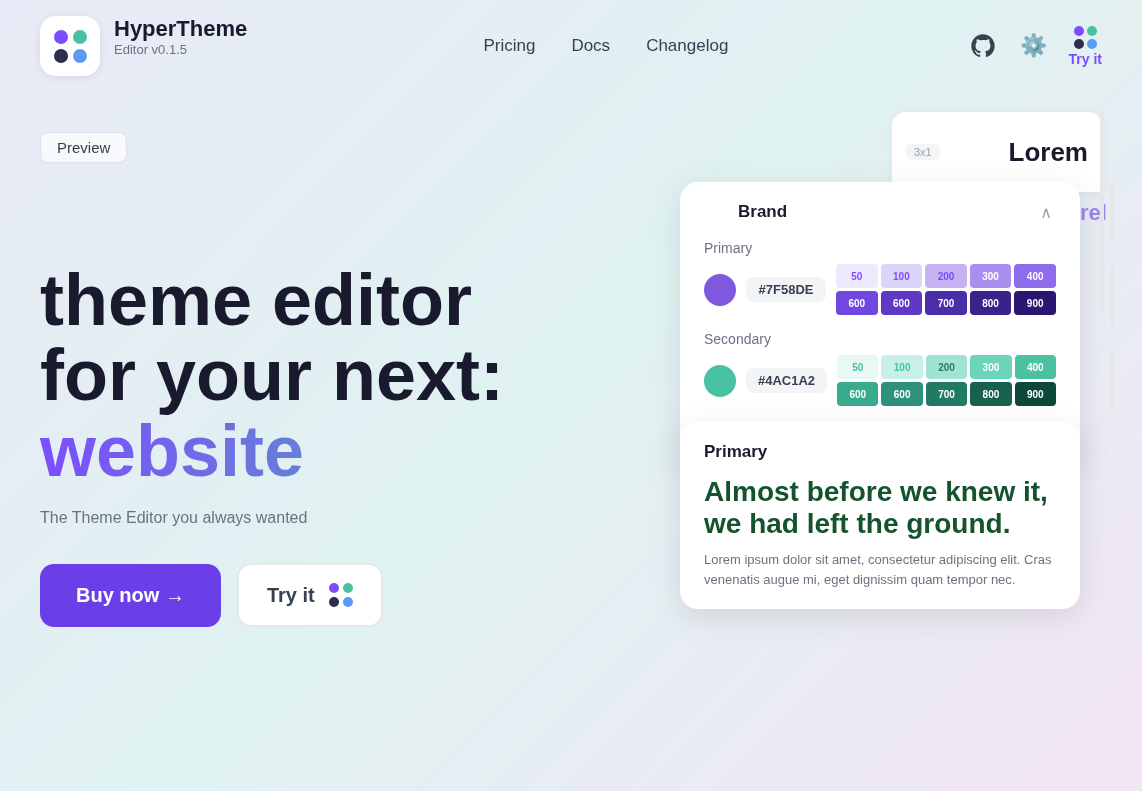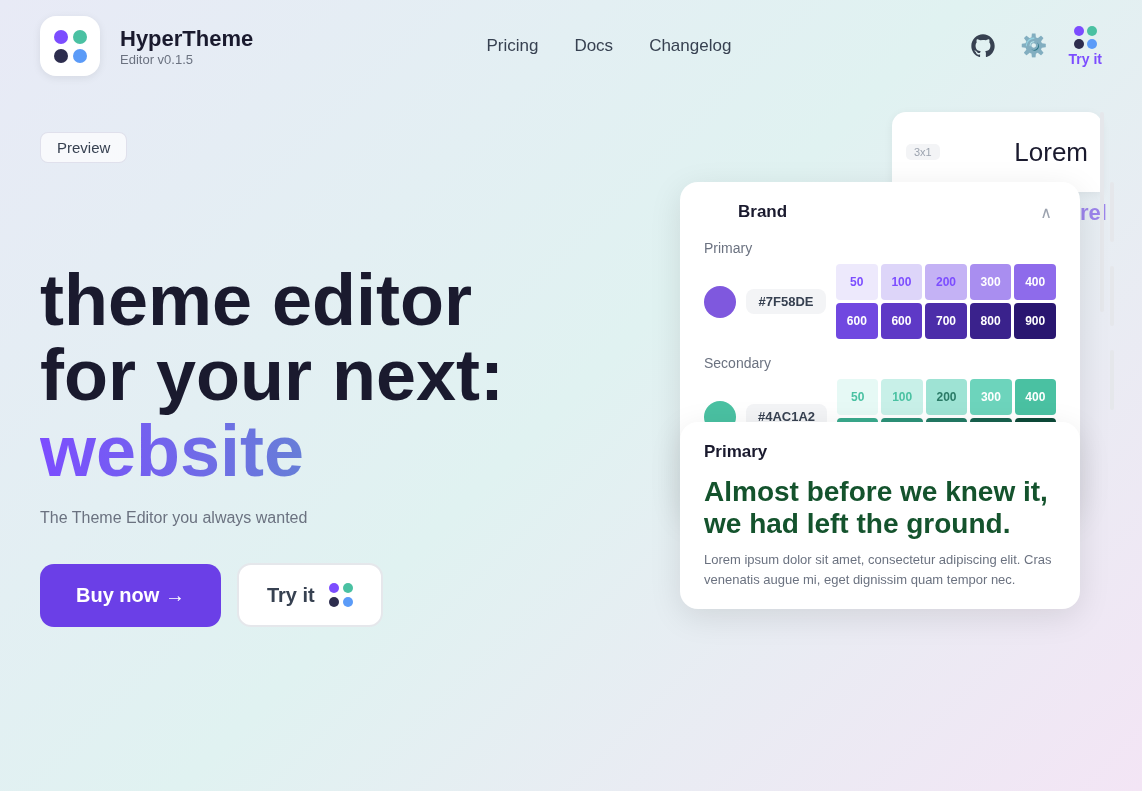--- a/index.html
+++ b/index.html
@@ -16,22 +16,22 @@
     .navbar {
       display: flex;
       align-items: center;
       justify-content: space-between;
       padding: 16px 40px;
       position: relative;
       z-index: 10;
     }
     .nav-left {
       display: flex;
-      align-items: center;
-      gap: 20px;
+      align-items: flex-start;
+      gap: 14px;
     }
     .logo-box {
       width: 60px;
       height: 60px;
       background: white;
       border-radius: 16px;
       display: flex;
       align-items: center;
       justify-content: center;
       box-shadow: 0 2px 8px rgba(0,0,0,0.08);
@@ -269,26 +269,26 @@
       background: #f3f4f6;
       border-radius: 8px;
       padding: 5px 12px;
       font-size: 13px;
       font-weight: 600;
       color: #374151;
       min-width: 80px;
       text-align: center;
     }
     .shade-cell {
-      height: 36px;
+      height: 24px;
       border-radius: 4px;
       display: flex;
       align-items: center;
       justify-content: center;
-      font-size: 12px;
+      font-size: 10px;
       font-weight: 600;
     }
 
     .add-color-btn {
       display: flex;
       align-items: center;
       gap: 6px;
       background: none;
       border: none;
       font-size: 14px;
@@ -408,21 +408,21 @@
           <div class="btn-try-dot" style="background:#5B9BF8;"></div>
         </div>
       </button>
     </div>
   </div>
 
   <div class="hero-right">
 
     <div style="position:absolute;top:0;right:0;width:210px;height:80px;background:white;border-radius:14px 14px 0 0;box-shadow:0 2px 10px rgba(0,0,0,0.06);display:flex;align-items:center;padding:0 14px;overflow:hidden;">
       <span style="font-size:11px;color:#9ca3af;background:#f3f4f6;border-radius:5px;padding:2px 8px;margin-right:auto;">3x1</span>
-      <span style="font-size:26px;font-weight:400;color:#1a1a2e;">Lorem</span>
+      <span style="font-size:26px;font-weight:700;color:#1a1a2e;">Lorem</span>
     </div>
 
     <div style="position:absolute;top:0;right:-2px;width:8px;display:flex;flex-direction:column;gap:0;z-index:3;">
       <div style="width:4px;height:200px;background:#e5e7eb;border-radius:2px;margin-left:4px;"></div>
     </div>
 
     <div style="position:absolute;top:88px;right:-8px;font-size:22px;font-weight:700;color:#6B3FE7;opacity:0.6;overflow:hidden;width:30px;">rel</div>
 
     <div class="panel-main">
       <div class="panel-section-header">

